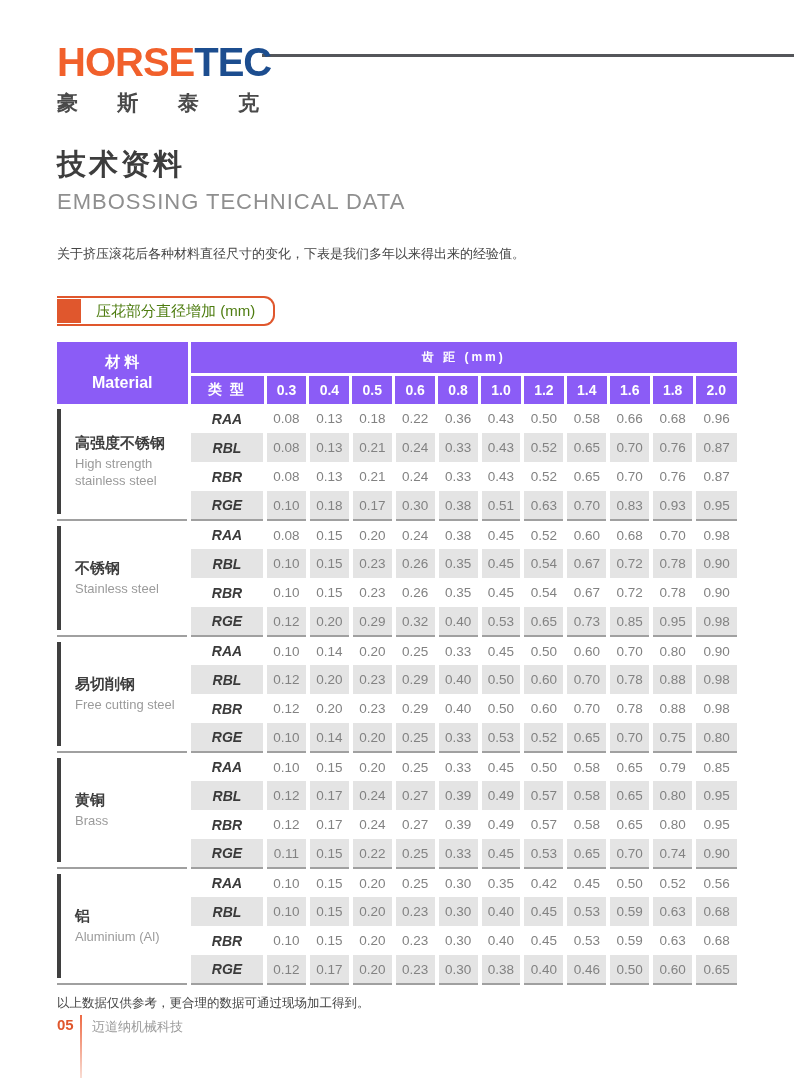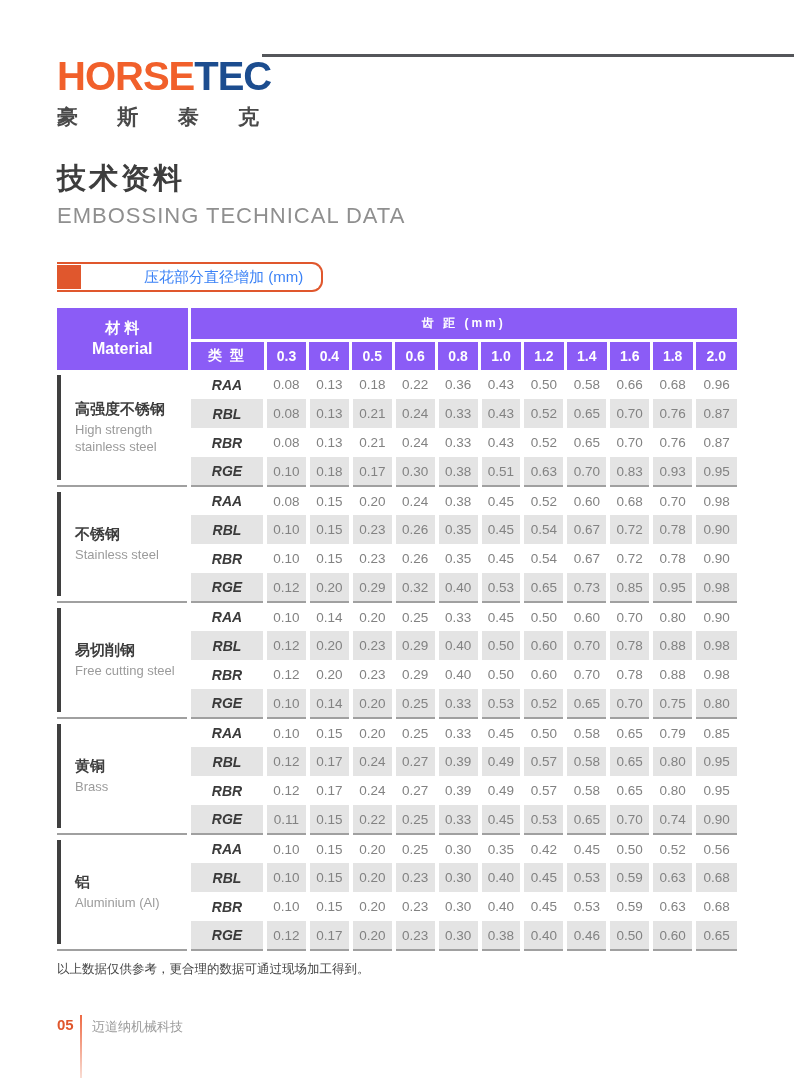--- a/index.html
+++ b/index.html
@@ -2,39 +2,39 @@
 <html><head>
 <meta charset="utf-8">
 <style>
   * { margin:0; padding:0; box-sizing:border-box; }
   body { background:#fff; }
   .page { width:794px; height:1078px; position:relative; background:#fff; overflow:hidden;
           font-family:"Liberation Sans", sans-serif; }
   .content { padding:0 57px; }
 
   
-  .logo-block { padding-top:56px; position:relative; }
+  .logo-block { padding-top:42px; position:relative; }
   .logo-text { font-size:40px; font-weight:bold; line-height:1; letter-spacing:-1px; }
   .logo-horse { color:#f1602b; }
   .logo-tec { color:#1c4d8f; }
   .logo-cn { width:202px; display:flex; justify-content:space-between; margin-top:7px;
              font-size:21px; font-weight:600; color:#4a4a4a; }
   .top-rule { position:absolute; left:262px; right:0; top:54px; height:3px; background:#54565a; }
 
   
   .title-cn { margin-top:28px; font-size:29px; font-weight:bold; color:#3d3d3d; letter-spacing:3px; }
   .title-en { margin-top:4px; font-size:22px; color:#8f8f8f; letter-spacing:1px; }
   .intro { margin-top:30px; font-size:13px; color:#454545; }
 
   
   .label-tab { margin-top:33px; display:inline-flex; align-items:center; height:30px;
                border:2px solid #e0572d; border-left:none; border-radius:0 11px 11px 0;
                padding-right:18px; }
   .label-square { width:24px; height:24px; background:#e0572d; margin:0 15px 0 0; }
-  .label-text { font-size:15px; color:#3b82f6;margin-left:48px; }
+  .label-text { font-size:15px; color:#4d7c0f; }
 
   
   table { border-collapse:collapse; table-layout:fixed; width:680px; margin-top:15px; }
   col.c-material { width:132px; }
   col.c-type { width:76px; }
   thead th { background:#8b5cf6; color:#fff; font-weight:bold; text-align:center; }
   th.h-material { border-right:3px solid #fff; font-size:15px; line-height:1.35; }
   th.h-material .mat-hdr-en { font-size:16px; }
   th.h-pitchlabel { height:32px; font-size:12px; letter-spacing:3px; border-bottom:3px solid #fff; }
   th.h-type { height:30px; font-size:14px; letter-spacing:2px; }
@@ -75,20 +75,21 @@
           <span>豪</span>
           <span>斯</span>
           <span>泰</span>
           <span>克</span>
         </div>
     </div>
 
     <div class="title-cn">技术资料</div>
     <div class="title-en">EMBOSSING TECHNICAL DATA</div>
 
+    <div class="intro">关于挤压滚花后各种材料直径尺寸的变化，下表是我们多年以来得出来的经验值。</div>
 
     <div class="label-tab">
       <span class="label-square"></span>
       <span class="label-text">压花部分直径增加 (mm)</span>
     </div>
 
     <table>
       <colgroup>
         <col class="c-material">
           <col class="c-type">

